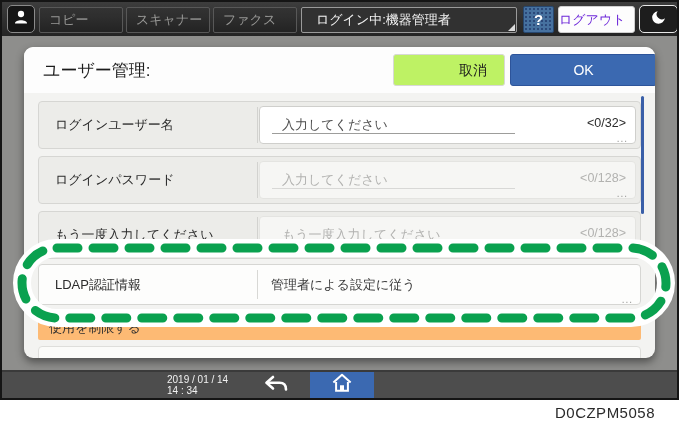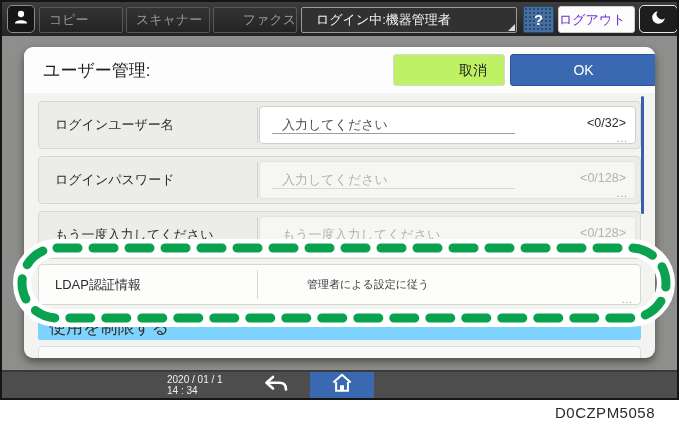--- a/index.html
+++ b/index.html
@@ -22,21 +22,21 @@
     position:absolute; left:5px; top:3px; width:28px; height:28px;
     background:#161616; border:1px solid #8a8a8a; border-radius:5px;
     display:flex; align-items:center; justify-content:center;
   }
   .tab {
     position:absolute; top:5px; height:26px; width:84px;
     border:1px solid #585858; border-radius:2px;
     color:#989896; font-size:13px; line-height:24px; padding-left:9px;
     background:rgba(0,0,0,0.08);
   }
-  .tab.copy { left:37px; } .tab.scanner { left:124px; } .tab.fax { left:211px;text-align:right; }
+  .tab.copy { left:37px; } .tab.scanner { left:124px; } .tab.fax { left:211px; }
   .login-box {
     position:absolute; left:299px; top:5px; width:216px; height:26px;
     border:1px solid #9a9a9a; border-radius:2px; background:#313131;
     color:#f2f2f2; font-size:13px; line-height:24px; padding-left:14px;
   }
   .login-box .corner-tri {
     position:absolute; right:1px; bottom:1px; width:0; height:0;
     border-left:7px solid transparent; border-bottom:7px solid #dcdcdc;
   }
   .help-btn {
@@ -119,26 +119,26 @@
   }
   .row-ldap .row-label {
     position:absolute; left:16px; top:0; height:100%; display:flex; align-items:center;
     font-size:13px; color:#2b2b2b;
   }
   .row-ldap .col-div {
     position:absolute; left:218px; top:5px; bottom:5px; width:1px; background:#d8d8d5;
   }
   .ldap-value {
     position:absolute; left:232px; top:0; height:100%; display:flex; align-items:center;
-    font-size:11px; color:#3a3a3a;margin-left:36px;
+    font-size:13px; color:#3a3a3a;
   }
   .section-header {
     position:absolute; left:14px; top:268px; width:603px; height:25px;
-    background:#7dd3fc; border-radius:2px;
-    font-size:17px; color:#2f2f2f; line-height:25px; padding-left:11px;
+    background:#fdba74; border-radius:2px;
+    font-size:13px; color:#2f2f2f; line-height:25px; padding-left:11px;
   }
   .partial-row {
     position:absolute; left:14px; top:299px; width:603px; height:22px;
     background:#fbfbf9; border:1px solid #dededb; border-radius:4px;
   }
   .scrollbar {
     position:absolute; left:617px; top:49px; width:3px; height:118px;
     background:#3a5fa8; border-radius:2px;
   }
   
@@ -254,21 +254,21 @@
     <div class="scrollbar"></div>
   </div>
 
   <svg class="annotation" viewBox="0 0 673 96" width="673" height="96">
     <rect x="16" y="14" width="644" height="70" rx="35" fill="none" stroke="#ffffff" stroke-width="18"></rect>
     <rect x="16" y="14" width="644" height="70" rx="35" fill="none" stroke="#0aa14f" stroke-width="9" stroke-linecap="round" stroke-dasharray="21 15"></rect>
   </svg>
 
   <div class="bottombar">
     <div class="datetime">
-      <div>2020 / 01 / 1</div>
+      <div>2019 / 01 / 14</div>
       <div>14 : 34</div>
     </div>
     <div class="back-btn">
       <span>
         <svg width="28" height="21" viewBox="0 0 28 21">
           <path d="M12 4 L5.5 9.8 L12 15.5" fill="none" stroke="#fff" stroke-width="2.6" stroke-linecap="round" stroke-linejoin="round"></path>
           <path d="M6 9.8 H18.5 C23 9.8 25 12.6 25 16.4" fill="none" stroke="#fff" stroke-width="2.6" stroke-linecap="round"></path>
         </svg>
       </span>
     </div>

